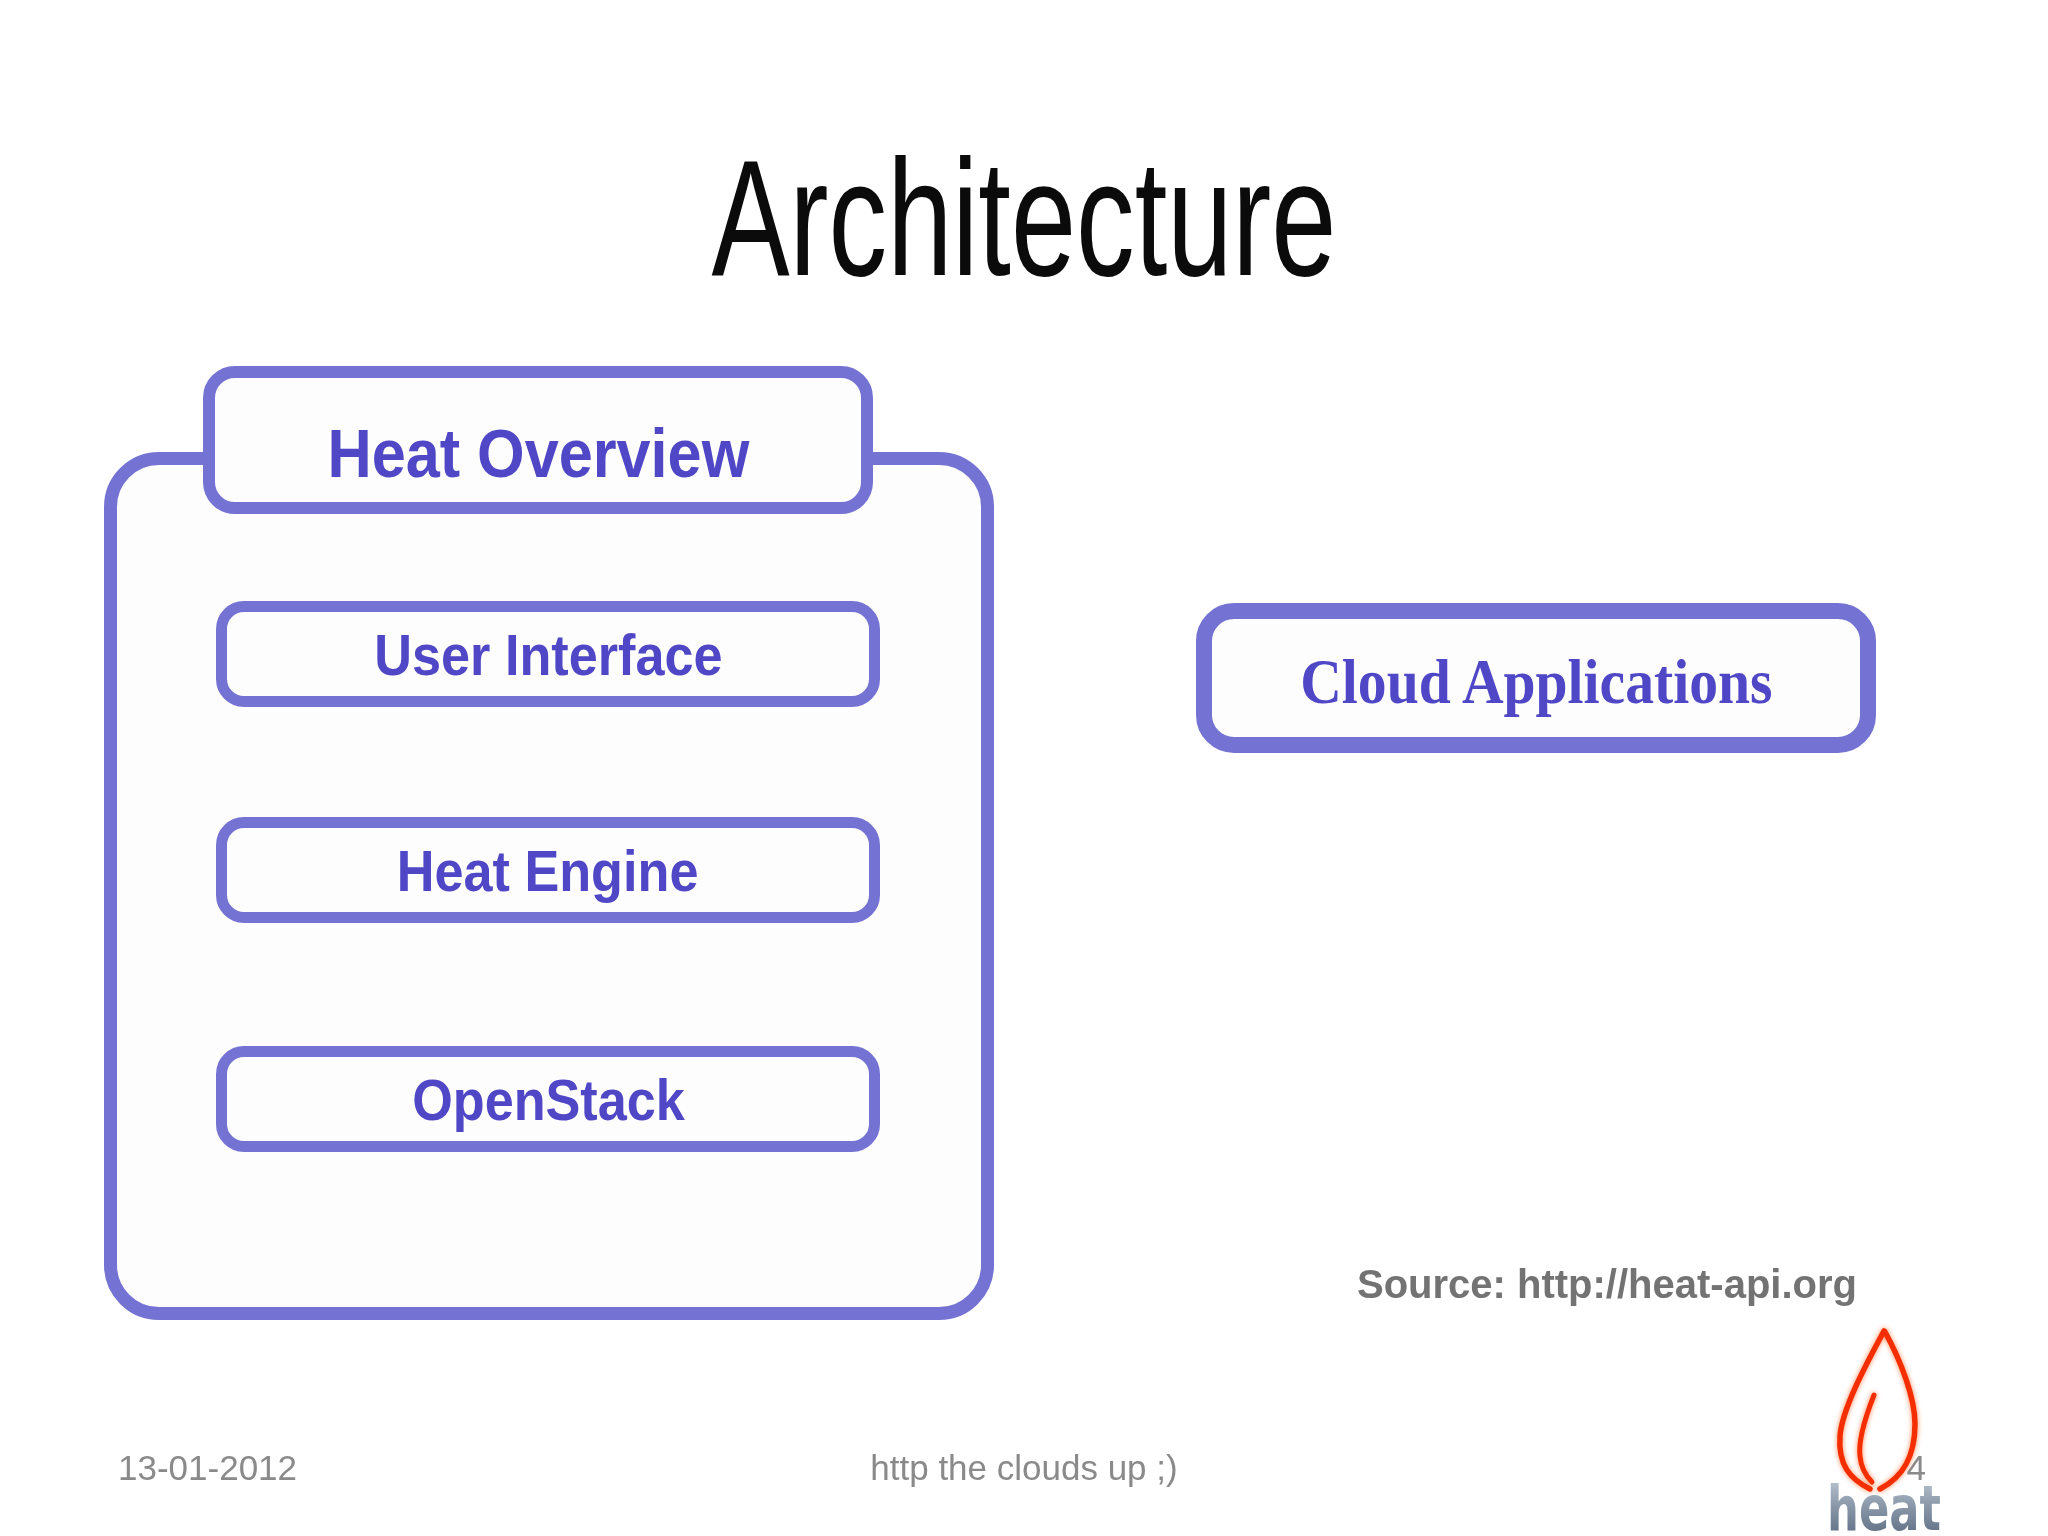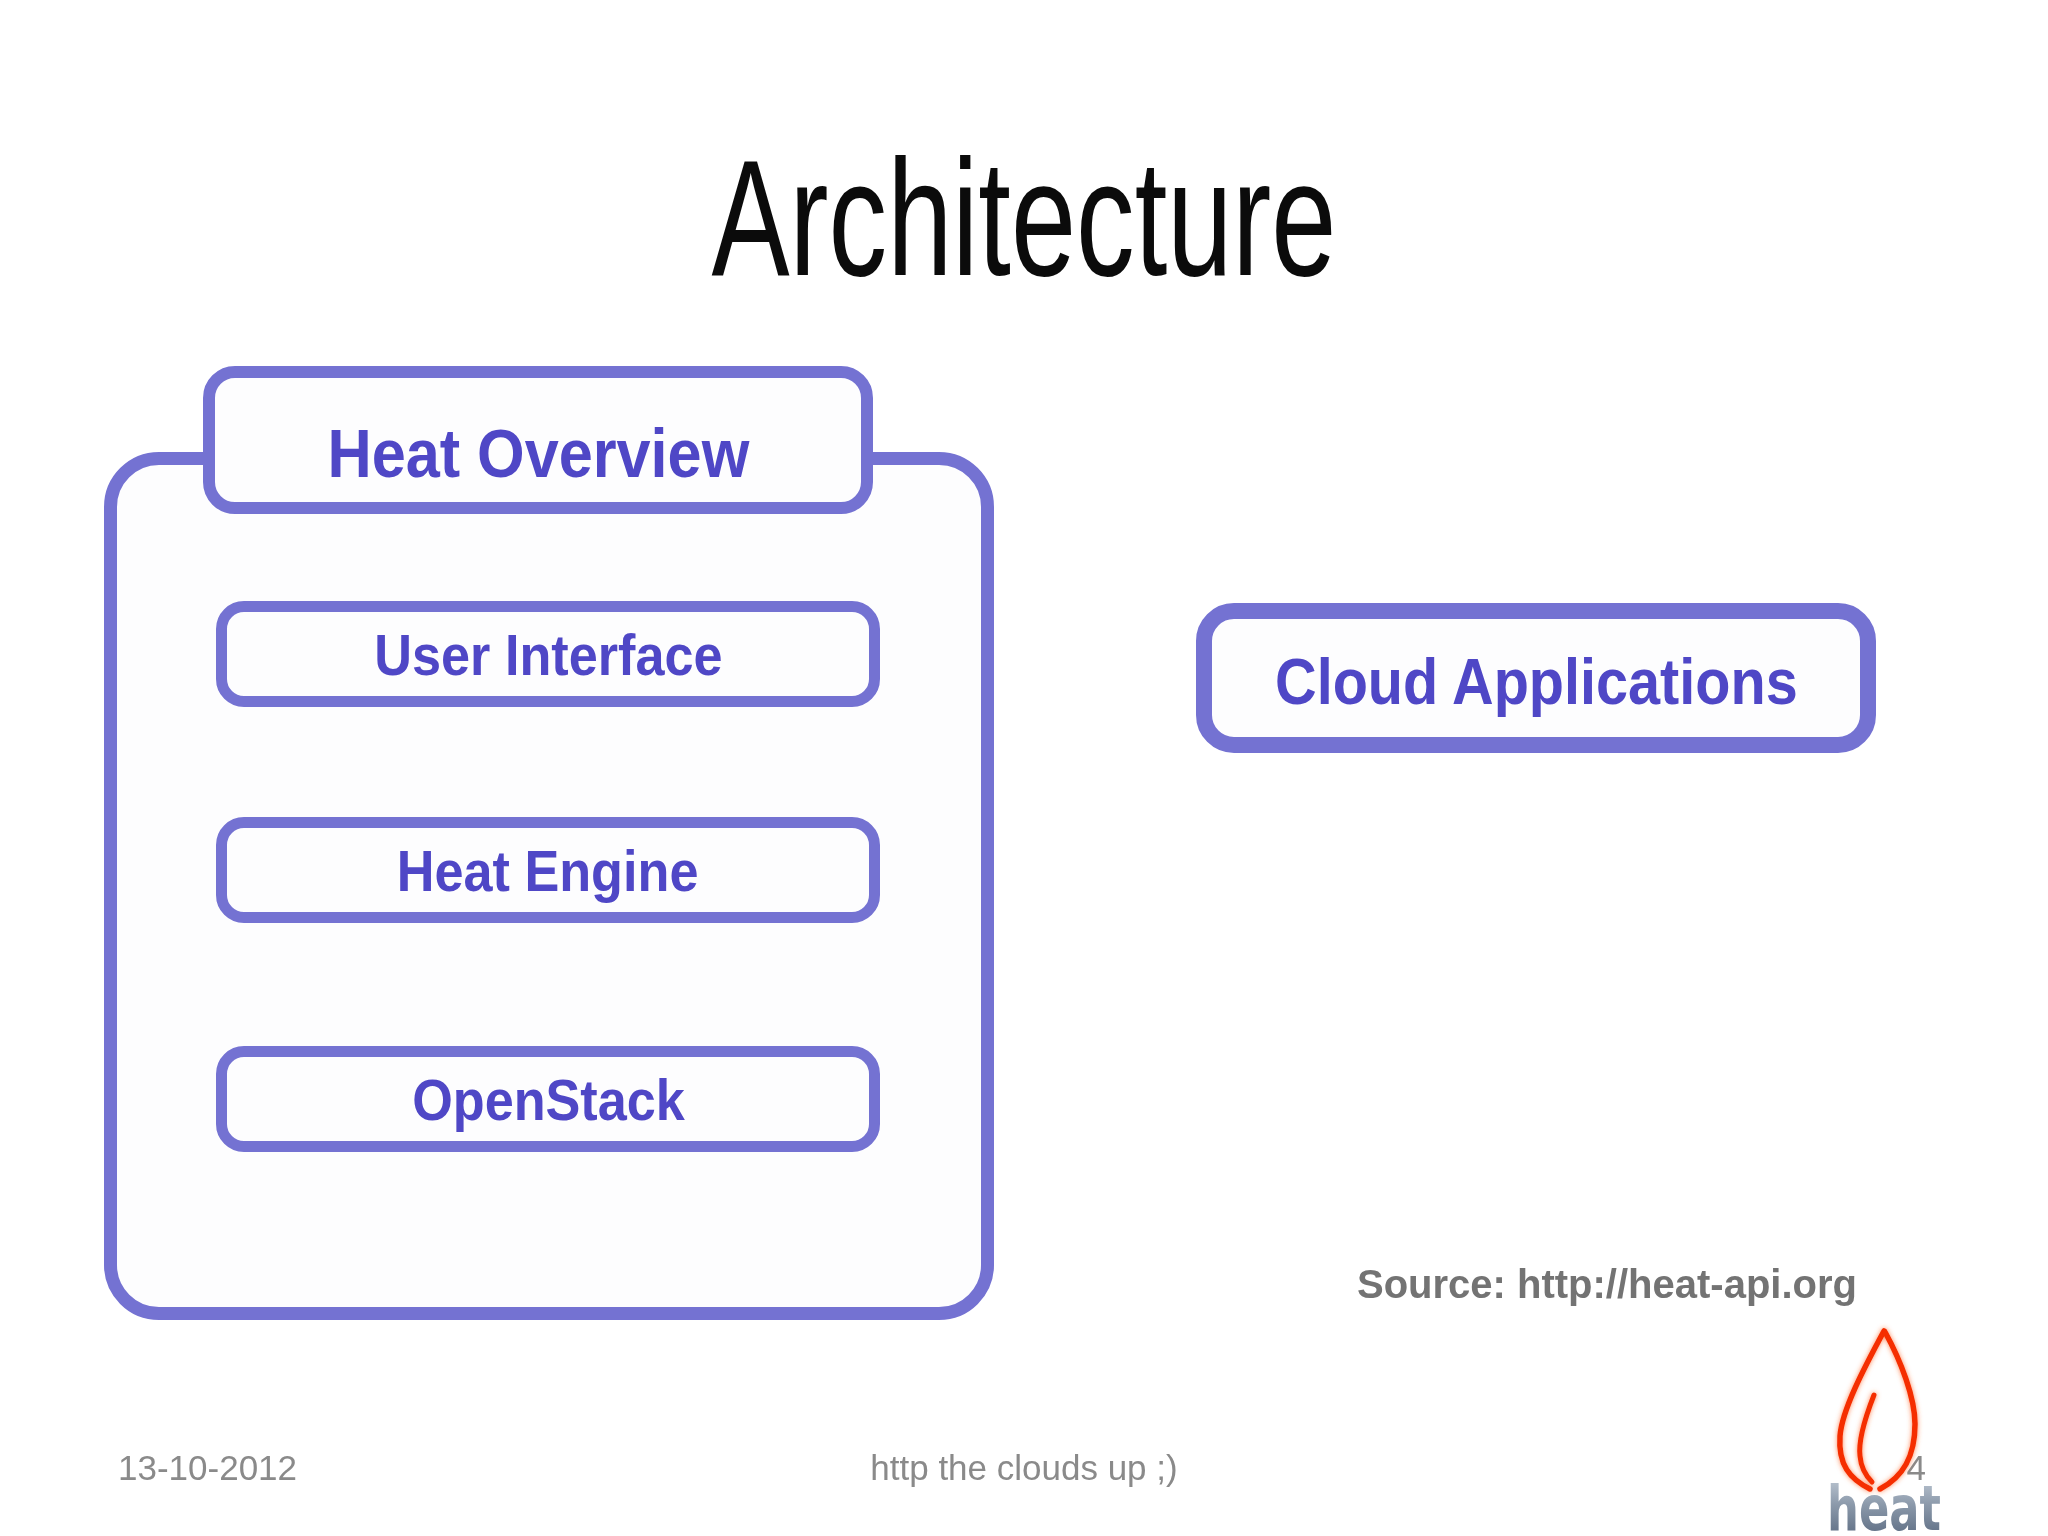--- a/index.html
+++ b/index.html
@@ -58,20 +58,21 @@
   }
   .inner-box .box-label{font-size:58px;}
   .box-ui{top:601px;}
   .box-engine{top:817px;}
   .box-openstack{top:1046px;}
   .cloud-box{
     left:1196px;top:603px;width:680px;height:150px;
     border:16px solid var(--box-border,#7472d2);
     border-radius:38px;
     z-index:2;
+    font-family:Liberation Serif, serif;
   }
   .cloud-box .box-label{font-size:64px;padding-top:8px;}
   
   .source-note{
     position:absolute;top:1262px;right:191px;
     font-size:40px;font-weight:bold;color:#737373;
     white-space:nowrap;
   }
   
   .footer{
@@ -120,21 +121,21 @@
     </div>
 
     <div class="dbox cloud-box">
       <span class="box-label">Cloud Applications</span>
     </div>
   </div>
 
   <div class="source-note">Source: http://heat-api.org</div>
 
   <div class="footer">
-    <span class="f-date">13-10-2012</span>
+    <span class="f-date">13-01-2012</span>
     <span class="f-center">http the clouds up ;)</span>
     <span class="f-page">4</span>
   </div>
 
   <div class="heat-logo">
     <svg width="120" height="218" viewBox="0 0 120 218">
       <defs>
         <linearGradient id="metalGrad" x1="0" y1="0" x2="0" y2="1">
           <stop offset="0" stop-color="#c6cfda"></stop>
           <stop offset="0.45" stop-color="#8b99aa"></stop>

